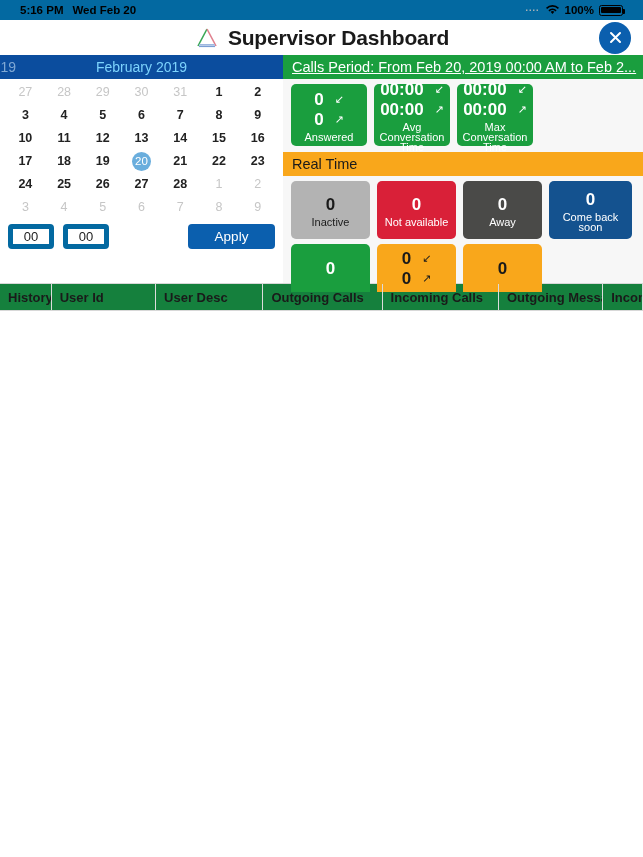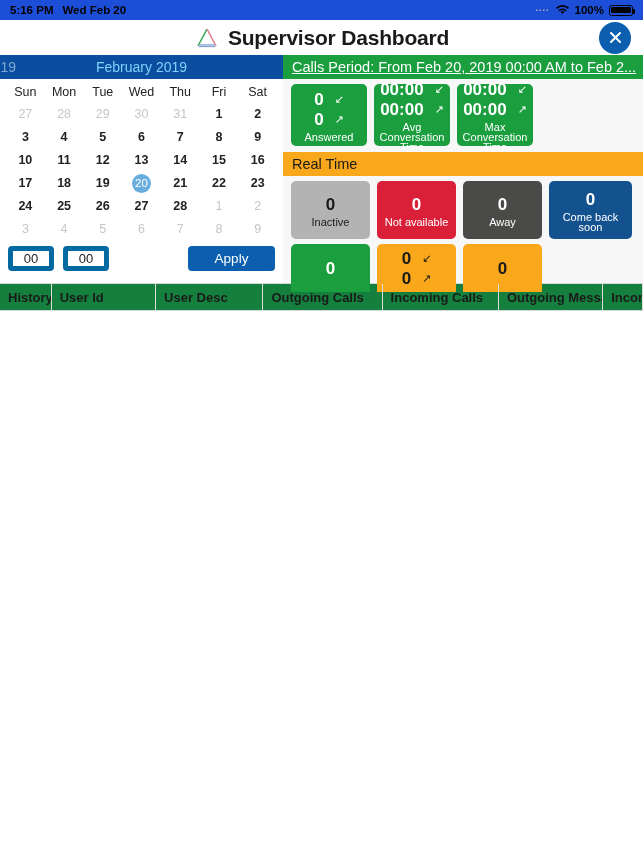--- a/index.html
+++ b/index.html
@@ -7,23 +7,23 @@
     width: 643px; height: 857px;
     background: #ffffff;
     font-family: "Liberation Sans", sans-serif;
     overflow: hidden;
   }
 
   
   .statusbar {
     height: 20px; width: 100%;
     display: flex; align-items: center;
-    padding: 0 10px;
+    padding: 0 20px;
     font-size: 11.5px; font-weight: 600; color: #000;
-    background: #1d4ed8;
+    background: #0369a1;
   }
   .sb-time { margin-right: 9px; }
   .sb-date { }
   .sb-right { margin-left: auto; display: flex; align-items: center; gap: 5px; }
   .sb-dots { letter-spacing: 1px; color: #b9b9b9; font-size: 9px; position: relative; top: -2px;}
   .sb-wifi { display: inline-block; }
   .sb-batt {
     width: 24px; height: 11px; border: 1.3px solid #000; border-radius: 2.5px;
     position: relative; display: inline-block;
   }
@@ -183,29 +183,20 @@
 
 <div class="split">
 
   <div class="cal">
     <div class="cal-header">
       <span class="cal-h-prev">y 2019</span>
       <span class="cal-h-cur">February 2019</span>
       <span class="cal-h-next">March</span>
     </div>
     <div class="cal-grid">
-      <div class="cal-row dow">
-        <div class="cal-cell">Sun</div>
-        <div class="cal-cell">Mon</div>
-        <div class="cal-cell">Tue</div>
-        <div class="cal-cell">Wed</div>
-        <div class="cal-cell">Thu</div>
-        <div class="cal-cell">Fri</div>
-        <div class="cal-cell">Sat</div>
-      </div>
       <div id="cal-weeks">
           <div class="cal-row">
             <div class="cal-cell muted">27</div>
             <div class="cal-cell muted">28</div>
             <div class="cal-cell muted">29</div>
             <div class="cal-cell muted">30</div>
             <div class="cal-cell muted">31</div>
             <div class="cal-cell">1</div>
             <div class="cal-cell">2</div>
           </div>

